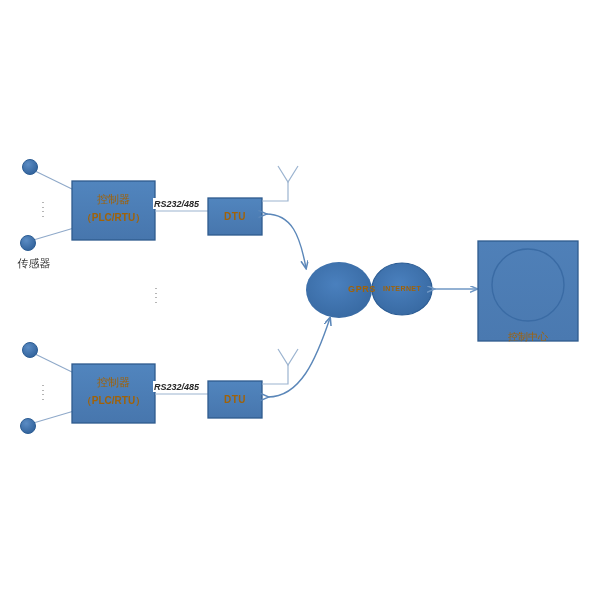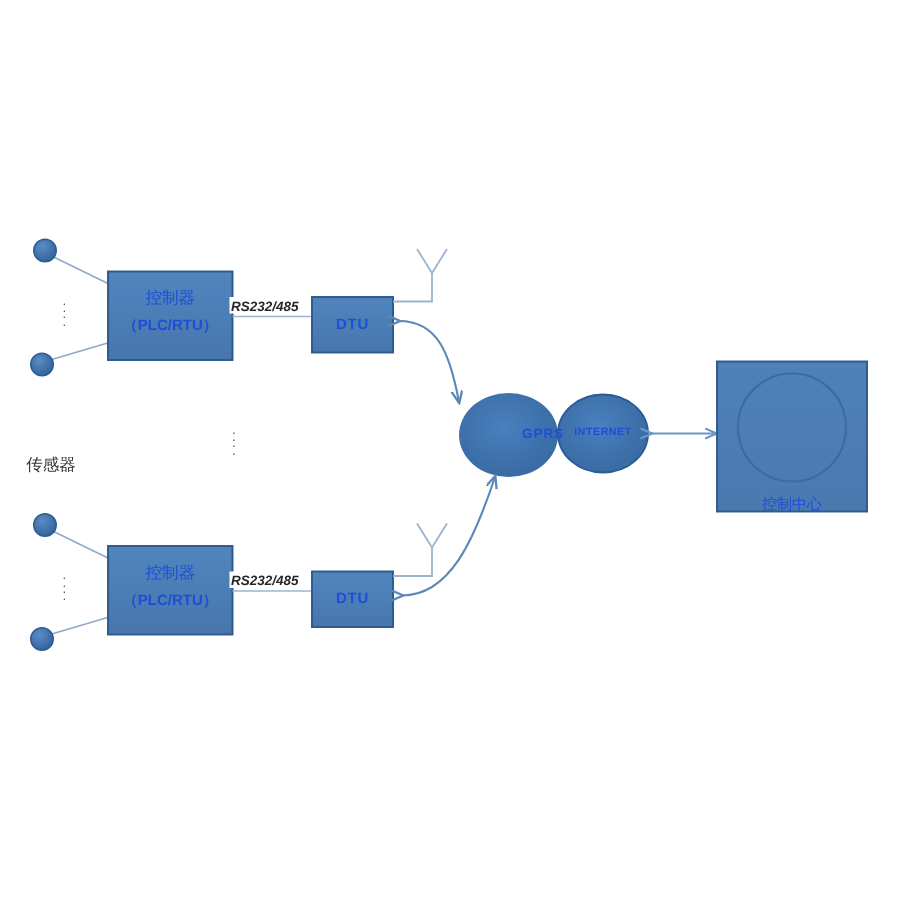--- a/index.html
+++ b/index.html
@@ -18,21 +18,21 @@
   #diagram-svg {
     position: absolute;
     left: 0;
     top: 0;
     width: 600px;
     height: 600px;
   }
   
   .lbl {
     position: absolute;
-    color: #1d4ed8;
+    color: #a16207;
     text-align: center;
     line-height: 1.25;
     white-space: nowrap;
     pointer-events: none;
   }
   .lbl-dark {
     position: absolute;
     color: #2b2b2b;
     text-align: center;
     white-space: nowrap;
@@ -63,21 +63,20 @@
     font-size: 10px;
     line-height: 1.5;
   }
   .cc-caption {
     font-size: 10px;
   }
   .sensor-caption {
     font-size: 11px;
     color: #333333;
     font-family: "DejaVu Sans", sans-serif;
-    margin-top: 46px;
   }
   .rs-label {
     position: absolute;
     font-size: 9px;
     font-weight: bold;
     color: #262626;
     background: #ffffff;
     padding: 1px 1px 0 1px;
     white-space: nowrap;
     font-family: "Liberation Sans", sans-serif;

